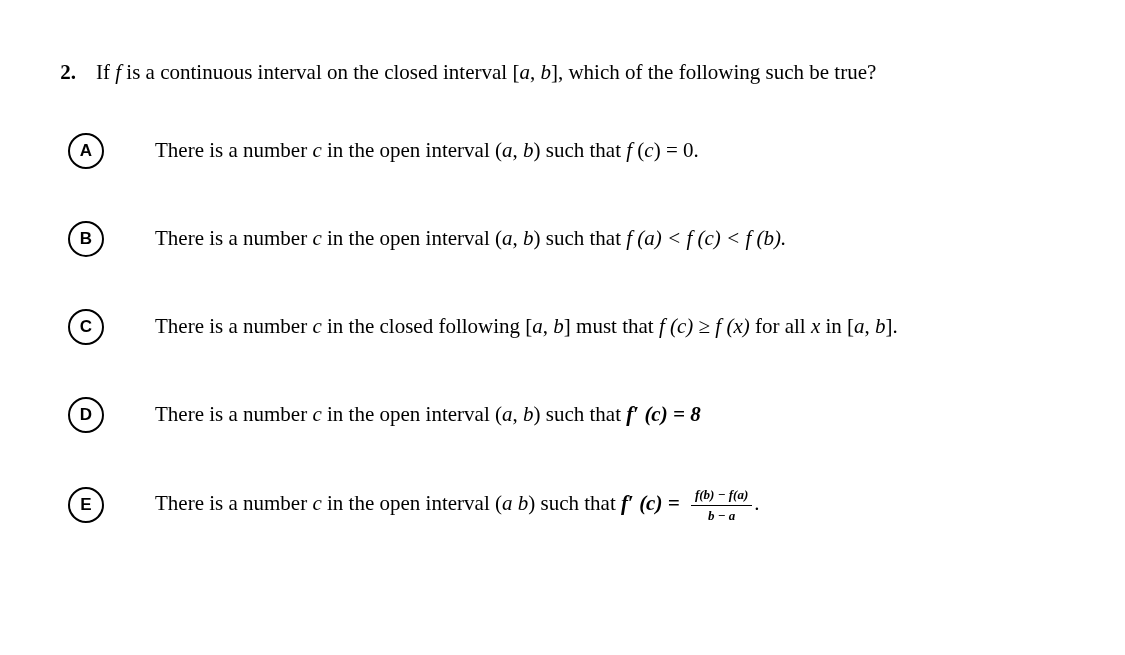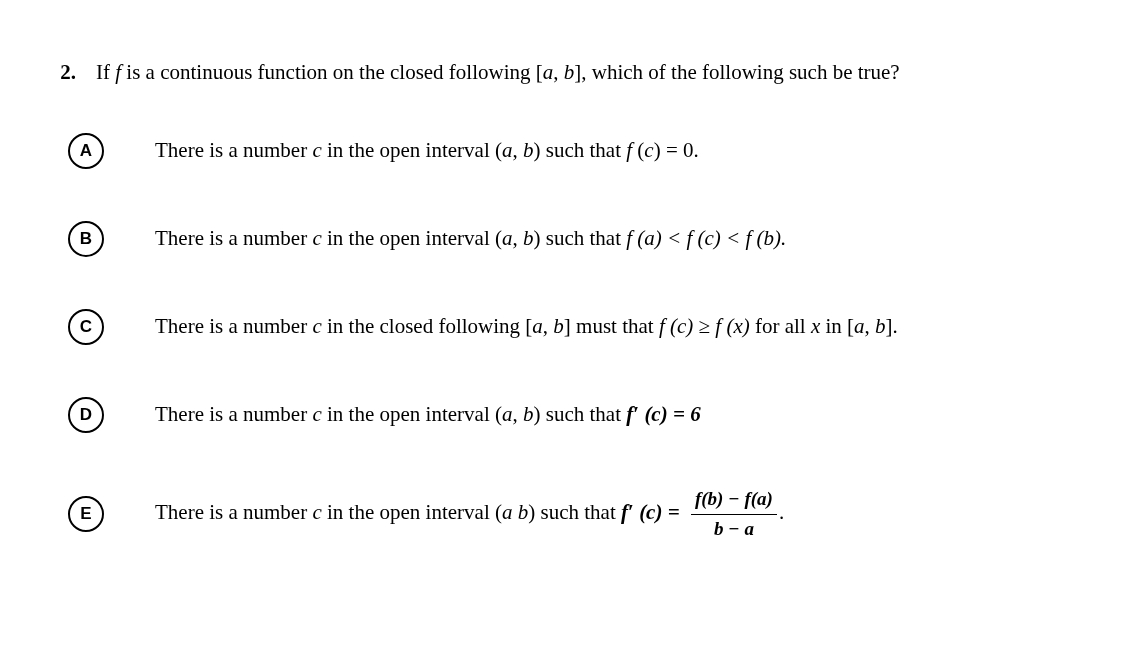--- a/index.html
+++ b/index.html
@@ -65,37 +65,37 @@
       display: inline-block;
       vertical-align: middle;
       text-align: center;
       font-style: italic;
       margin-left: 6px;
       margin-right: 2px;
     }
     .frac .num,
     .frac .den {
       display: block;
-      font-size: 19px;
+      font-size: 13px;
       padding: 0 4px;
     }
     .frac .num {
       border-bottom: 1.5px solid #000;
     }
     .options-container {
       
     }
   </style>
 </head>
 <body>
 
 <div class="question-row">
   <div class="question-number">2.</div>
   <div class="question-text">
-    <span>If </span><span class="italic">f</span><span> is a continuous function on the closed following [</span><span class="italic">a</span><span>, </span><span class="italic">b</span><span>], which of the following such be true?</span>
+    <span>If </span><span class="italic">f</span><span> is a continuous interval on the closed interval [</span><span class="italic">a</span><span>, </span><span class="italic">b</span><span>], which of the following such be true?</span>
   </div>
 </div>
 
 <div class="options-container">
 
   <div class="option-row">
     <div class="option-circle">A</div>
     <div class="option-text">
       <span>There is a number </span><span class="italic">c</span><span> in the open interval (</span><span class="italic">a</span><span>, </span><span class="italic">b</span><span>) such that </span><span class="italic">f</span><span> (</span><span class="italic">c</span><span>)</span><span> = 0.</span>
     </div>
@@ -111,21 +111,21 @@
   <div class="option-row">
     <div class="option-circle">C</div>
     <div class="option-text">
       <span>There is a number </span><span class="italic">c</span><span> in the closed following [</span><span class="italic">a</span><span>, </span><span class="italic">b</span><span>] must that </span><span class="italic">f (c) ≥ f (x)</span><span> for all </span><span class="italic">x</span><span> in [</span><span class="italic">a</span><span>, </span><span class="italic">b</span><span>].</span>
     </div>
   </div>
 
   <div class="option-row">
     <div class="option-circle">D</div>
     <div class="option-text">
-      <span>There is a number </span><span class="italic">c</span><span> in the open interval (</span><span class="italic">a</span><span>, </span><span class="italic">b</span><span>) such that </span><span class="italic" style="font-weight:bold">f</span><span class="prime" style="font-weight:bold">′</span><span class="italic" style="font-weight:bold"> (c) = 6</span>
+      <span>There is a number </span><span class="italic">c</span><span> in the open interval (</span><span class="italic">a</span><span>, </span><span class="italic">b</span><span>) such that </span><span class="italic" style="font-weight:bold">f</span><span class="prime" style="font-weight:bold">′</span><span class="italic" style="font-weight:bold"> (c) = 8</span>
     </div>
   </div>
 
   <div class="option-row">
     <div class="option-circle">E</div>
     <div class="option-text">
       <span>There is a number </span><span class="italic">c</span><span> in the open interval (</span><span class="italic">a</span><span> </span><span class="italic">b</span><span>) such that </span><span class="italic" style="font-weight:bold">f</span><span class="prime" style="font-weight:bold">′</span><span class="italic" style="font-weight:bold"> (c) = </span><span class="frac" style="font-weight:bold"><span class="num">f(b) − f(a)</span><span class="den">b − a</span></span><span>.</span>
     </div>
   </div>
 

